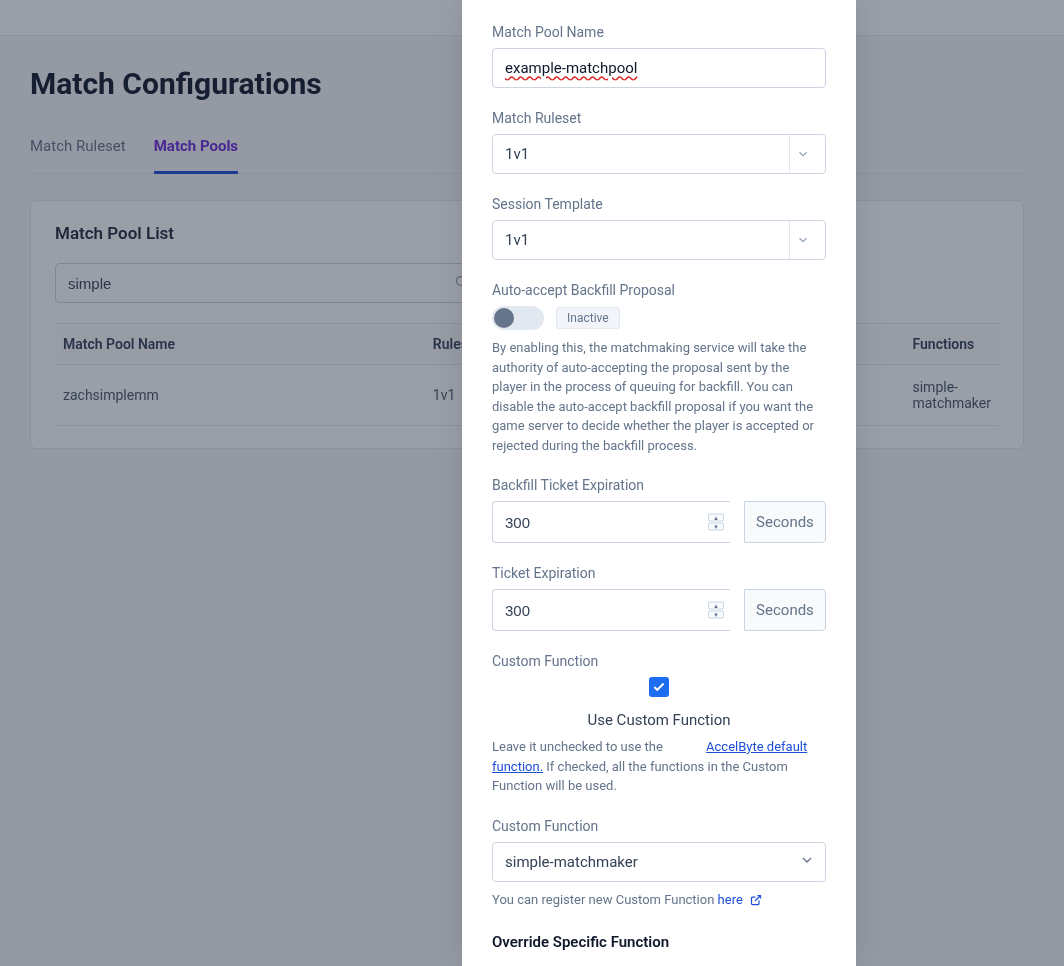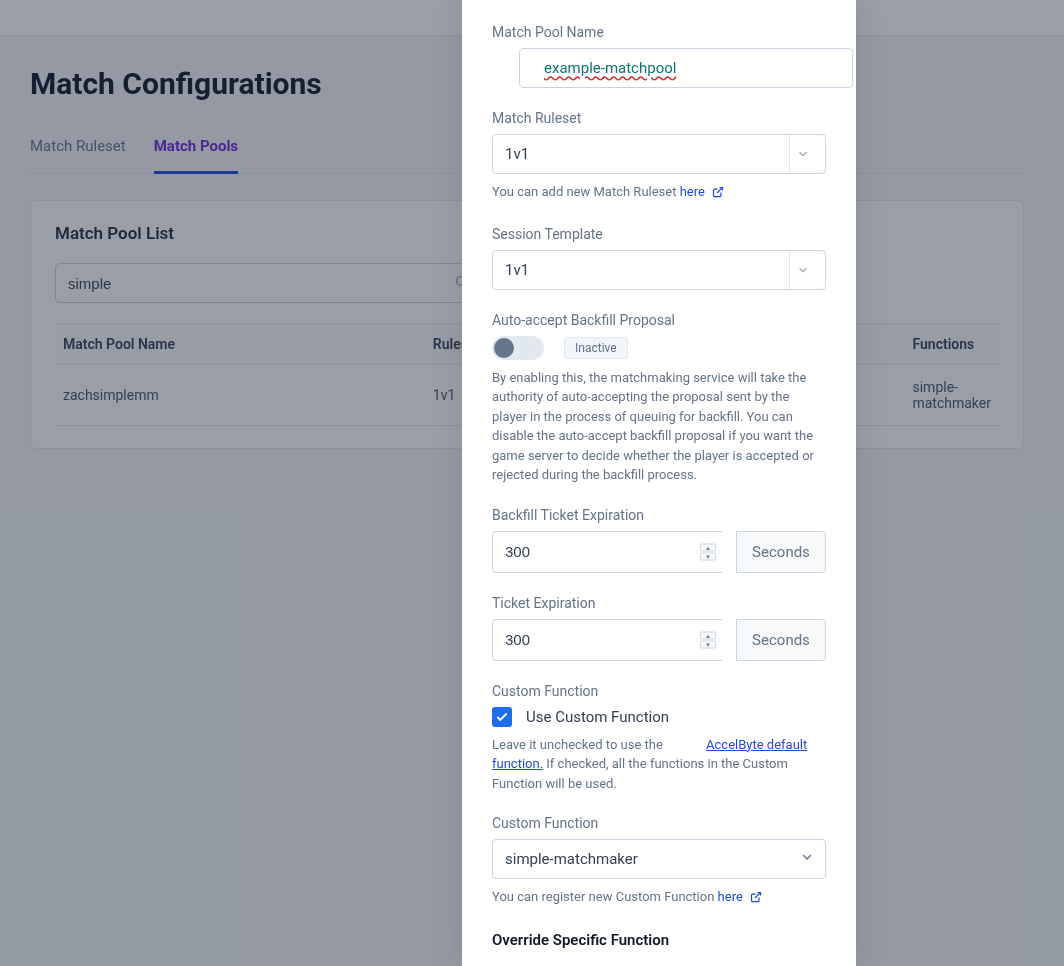--- a/index.html
+++ b/index.html
@@ -130,26 +130,25 @@
   .field { margin-bottom: 22px; }
   .field-label {
     display: block;
     font-size: 14px;
     color: #64748b;
     margin-bottom: 8px;
   }
   .text-input {
     width: 100%;
     height: 40px;
-    padding: 8px 24px;
+    padding: 8px 12px;
     border: 1px solid #cbd5e1;
     border-radius: 4px;
     font-size: 15px;
-    color: #0f766e;
-    margin-left: 27px;
+    color: #0f172a;
   }
   .spellcheck-underline {
     text-decoration: underline wavy #dc2626;
     text-underline-offset: 2px;
   }
   .select {
     width: 100%;
     height: 40px;
     border: 1px solid #cbd5e1;
     border-radius: 4px;
@@ -181,21 +180,21 @@
     line-height: 1.5;
   }
   .subtext .link { color: #1d4ed8; cursor: pointer; }
   .link-u { text-decoration: underline; margin-left: 40px; }
   .ext-icon {
     display: inline-block;
     vertical-align: -2px;
     margin-left: 4px;
     color: #1d4ed8;
   }
-  .toggle-row { display: flex; align-items: center; gap: 20px; margin-top: 4px; }
+  .toggle-row { display: flex; align-items: center; gap: 12px; margin-top: 4px; }
   .toggle {
     width: 52px;
     height: 24px;
     border-radius: 12px;
     background: #e2e8f0;
     position: relative;
     cursor: pointer;
   }
   .toggle .knob {
     position: absolute;
@@ -245,31 +244,31 @@
     height: 8px;
     border: 1px solid #cbd5e1;
     border-radius: 2px;
     background: #f8fafc;
     font-size: 7px;
     line-height: 6px;
     text-align: center;
     color:#64748b;
   }
   .unit-box {
-    width: 90px;
+    width: 82px;
     border: 1px solid #cbd5e1;
     border-radius: 0 4px 4px 0;
     background: #f8fafc;
     display: flex;
     align-items: center;
     justify-content: center;
     color: #64748b;
     font-size: 15px;
   }
-  .checkbox-row { display: flex; align-items: center; gap: 14px; margin: 4px 0; }
+  .checkbox-row { display: flex; align-items: center; gap: 14px; margin: 4px 0; flex-direction: column; }
   .checkbox {
     width: 20px; height: 20px;
     border-radius: 3px;
     background: #1d6df0;
     display: flex;
     align-items: center;
     justify-content: center;
     color: #fff;
     cursor: pointer;
   }
@@ -336,30 +335,20 @@
   <div class="field">
     <label class="field-label">Match Ruleset</label>
     <div class="select">
       <span>1v1</span>
       <span class="arrow-box">
         <svg width="14" height="14" viewBox="0 0 24 24" fill="none" stroke="currentColor" stroke-width="2">
             <polyline points="6 9 12 15 18 9"></polyline>
           </svg>
       </span>
     </div>
-    <div class="subtext">
-      <span>You can add new Match Ruleset </span><span class="link">here</span>
-      <span class="ext-icon">
-        <svg width="12" height="12" viewBox="0 0 24 24" fill="none" stroke="currentColor" stroke-width="2.5">
-            <path d="M18 13v6a2 2 0 0 1-2 2H5a2 2 0 0 1-2-2V8a2 2 0 0 1 2-2h6"></path>
-            <polyline points="15 3 21 3 21 9"></polyline>
-            <line x1="10" y1="14" x2="21" y2="3"></line>
-          </svg>
-      </span>
-    </div>
   </div>
 
   <div class="field">
     <label class="field-label">Session Template</label>
     <div class="select">
       <span>1v1</span>
       <span class="arrow-box">
         <svg width="14" height="14" viewBox="0 0 24 24" fill="none" stroke="currentColor" stroke-width="2">
             <polyline points="6 9 12 15 18 9"></polyline>
           </svg>

